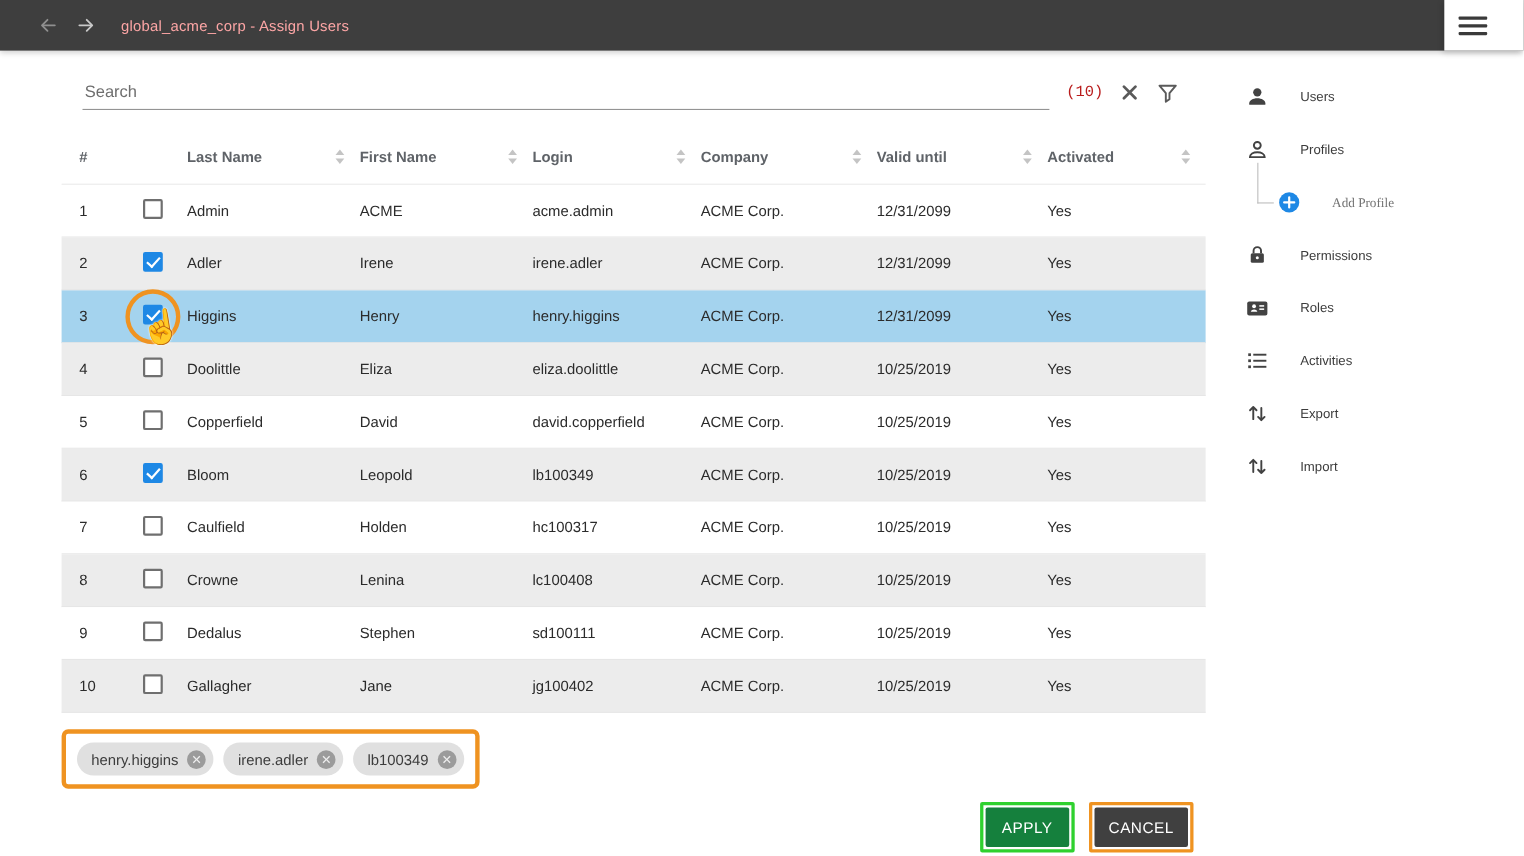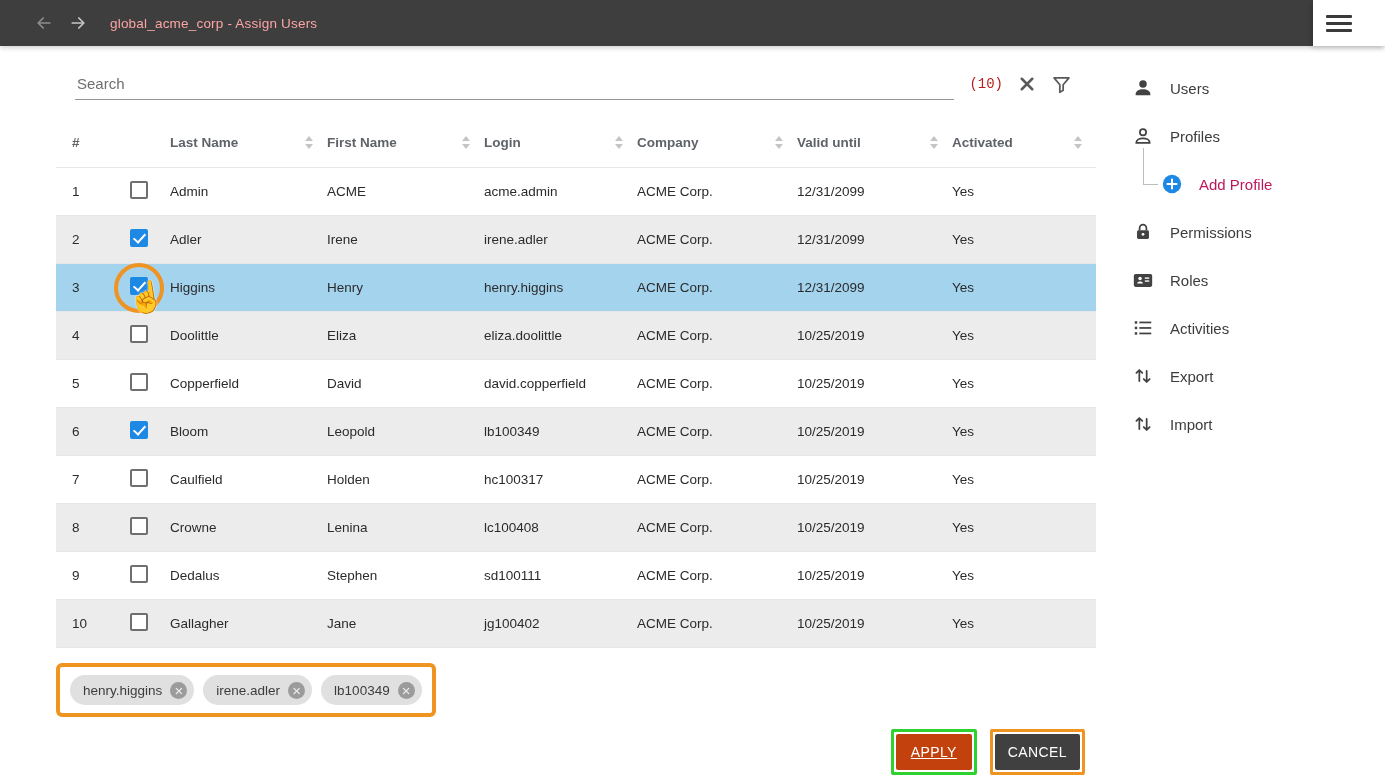--- a/index.html
+++ b/index.html
@@ -166,21 +166,21 @@
     min-width: 76px;
     border: none;
     color: #fff;
     font-family: "Liberation Sans", sans-serif;
     font-size: 14px;
     letter-spacing: .4px;
     padding: 0 13px;
     border-radius: 2px;
     cursor: pointer;
   }
-  .btn-apply { background: #c2410c; text-decoration: underline; }
+  .btn-apply { background: #15803d; }
   .btn-cancel { background: #404040; }
 
   
   .annot-circle {
     position: absolute;
     left: 82px; top: 217px;
     width: 50px; height: 50px;
     border: 4px solid #ef9321;
     border-radius: 50%;
     pointer-events: none;
@@ -194,32 +194,32 @@
     transform: rotate(-8deg);
     pointer-events: none;
     z-index: 11;
     text-shadow: 0 0 2px #ffffff;
   }
 
   
   .side-item {
     display: flex;
     align-items: center;
-    gap: 16px;
+    gap: 28px;
     height: 48px;
     padding-left: 35px;
     position: relative;
     color: #3c3c3c;
-    font-size: 15px;
+    font-size: 12px;
     cursor: pointer;
   }
   .side-item .icon { width: 22px; height: 22px; display: flex; flex-shrink: 0; }
   .side-item .icon svg { width: 22px; height: 22px; }
   .side-item.child { padding-left: 64px; }
-  .side-item.accent { color: #be185d; }
+  .side-item.accent { color: #737373; font-family: Liberation Serif, serif; }
   .side-item.child::before {
     content: '';
     position: absolute;
     left: 46px; top: -12px;
     width: 14px; height: 36px;
     border-left: 1px solid #bdbdbd;
     border-bottom: 1px solid #bdbdbd;
   }
 </style>
 </head>

